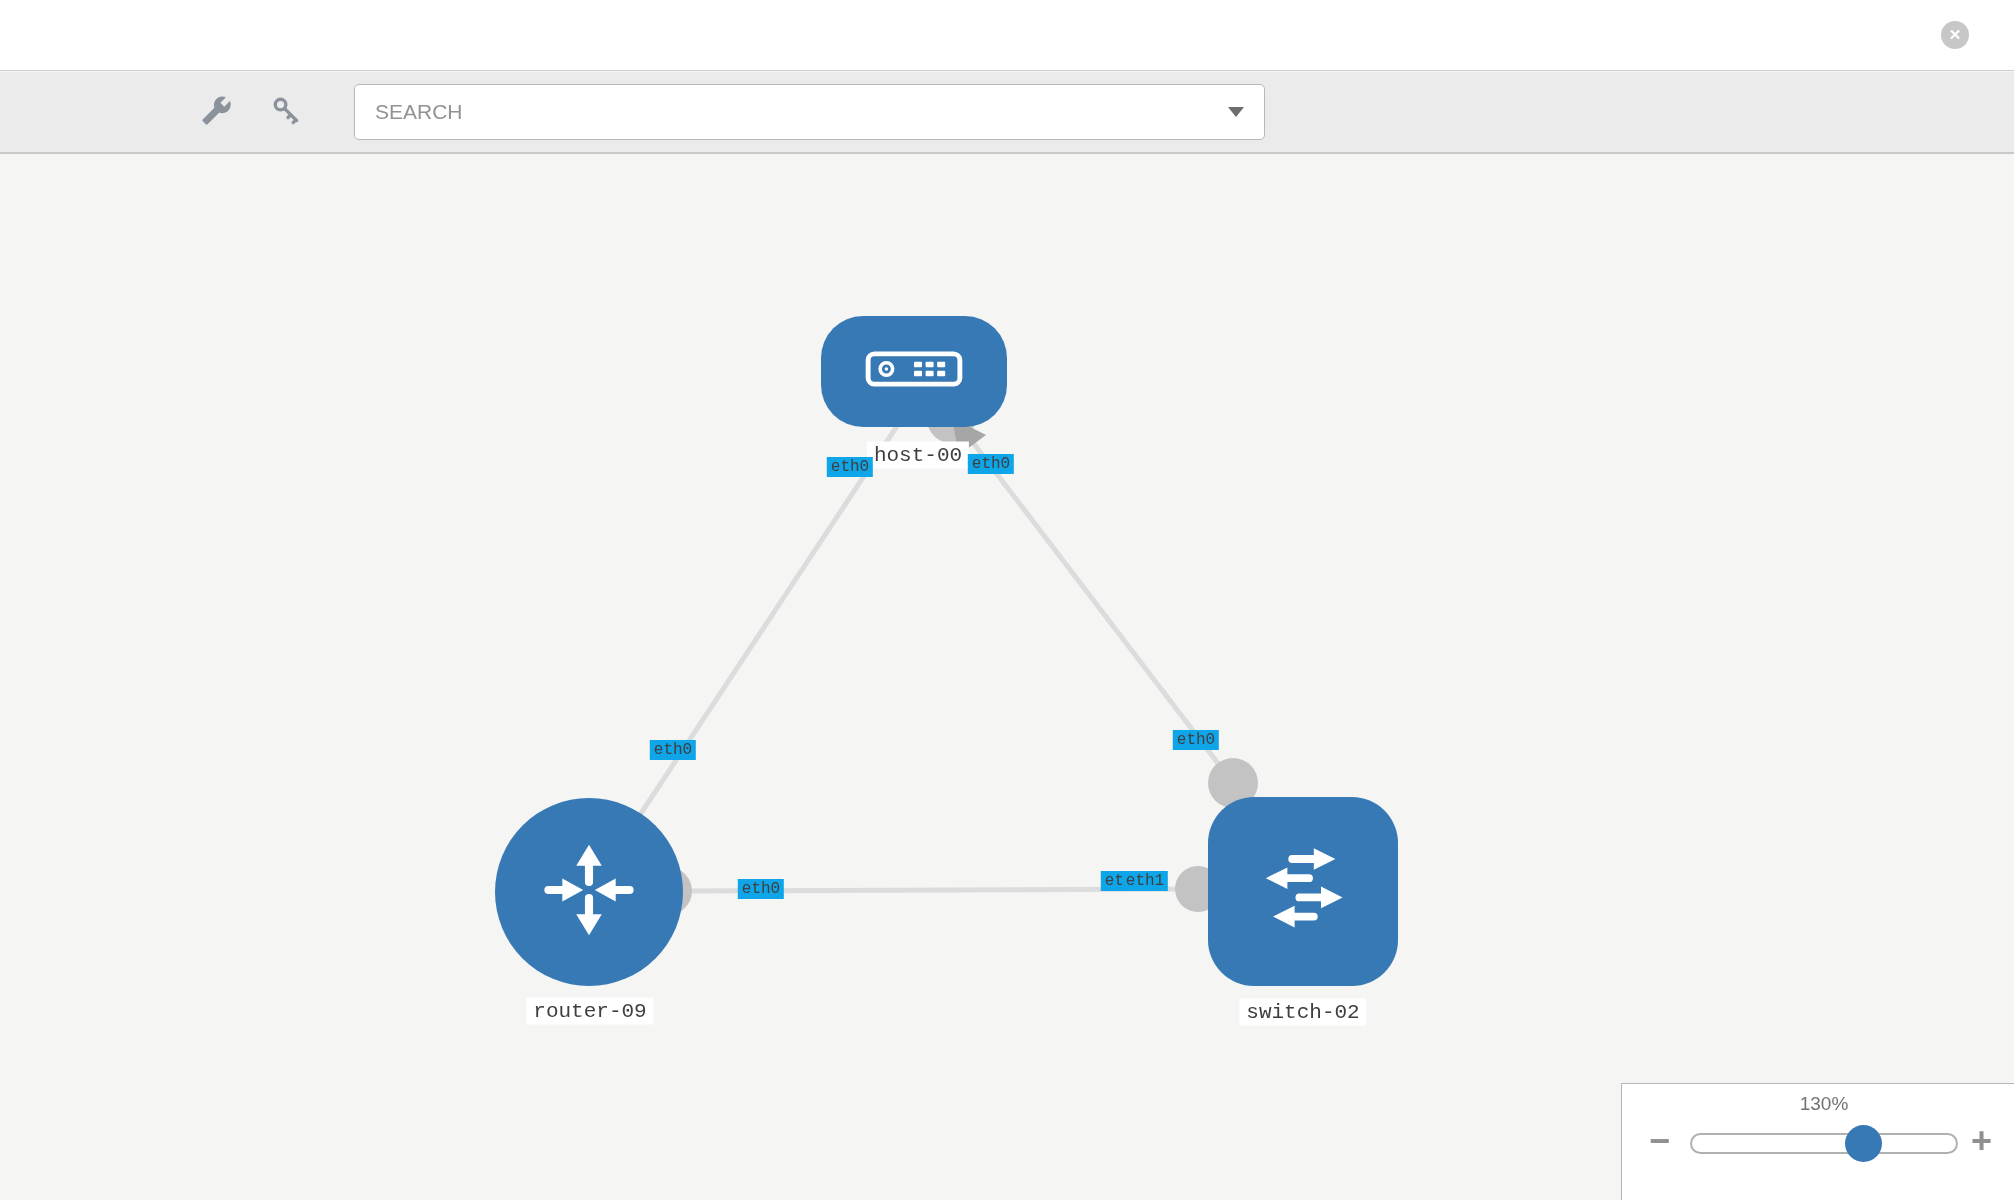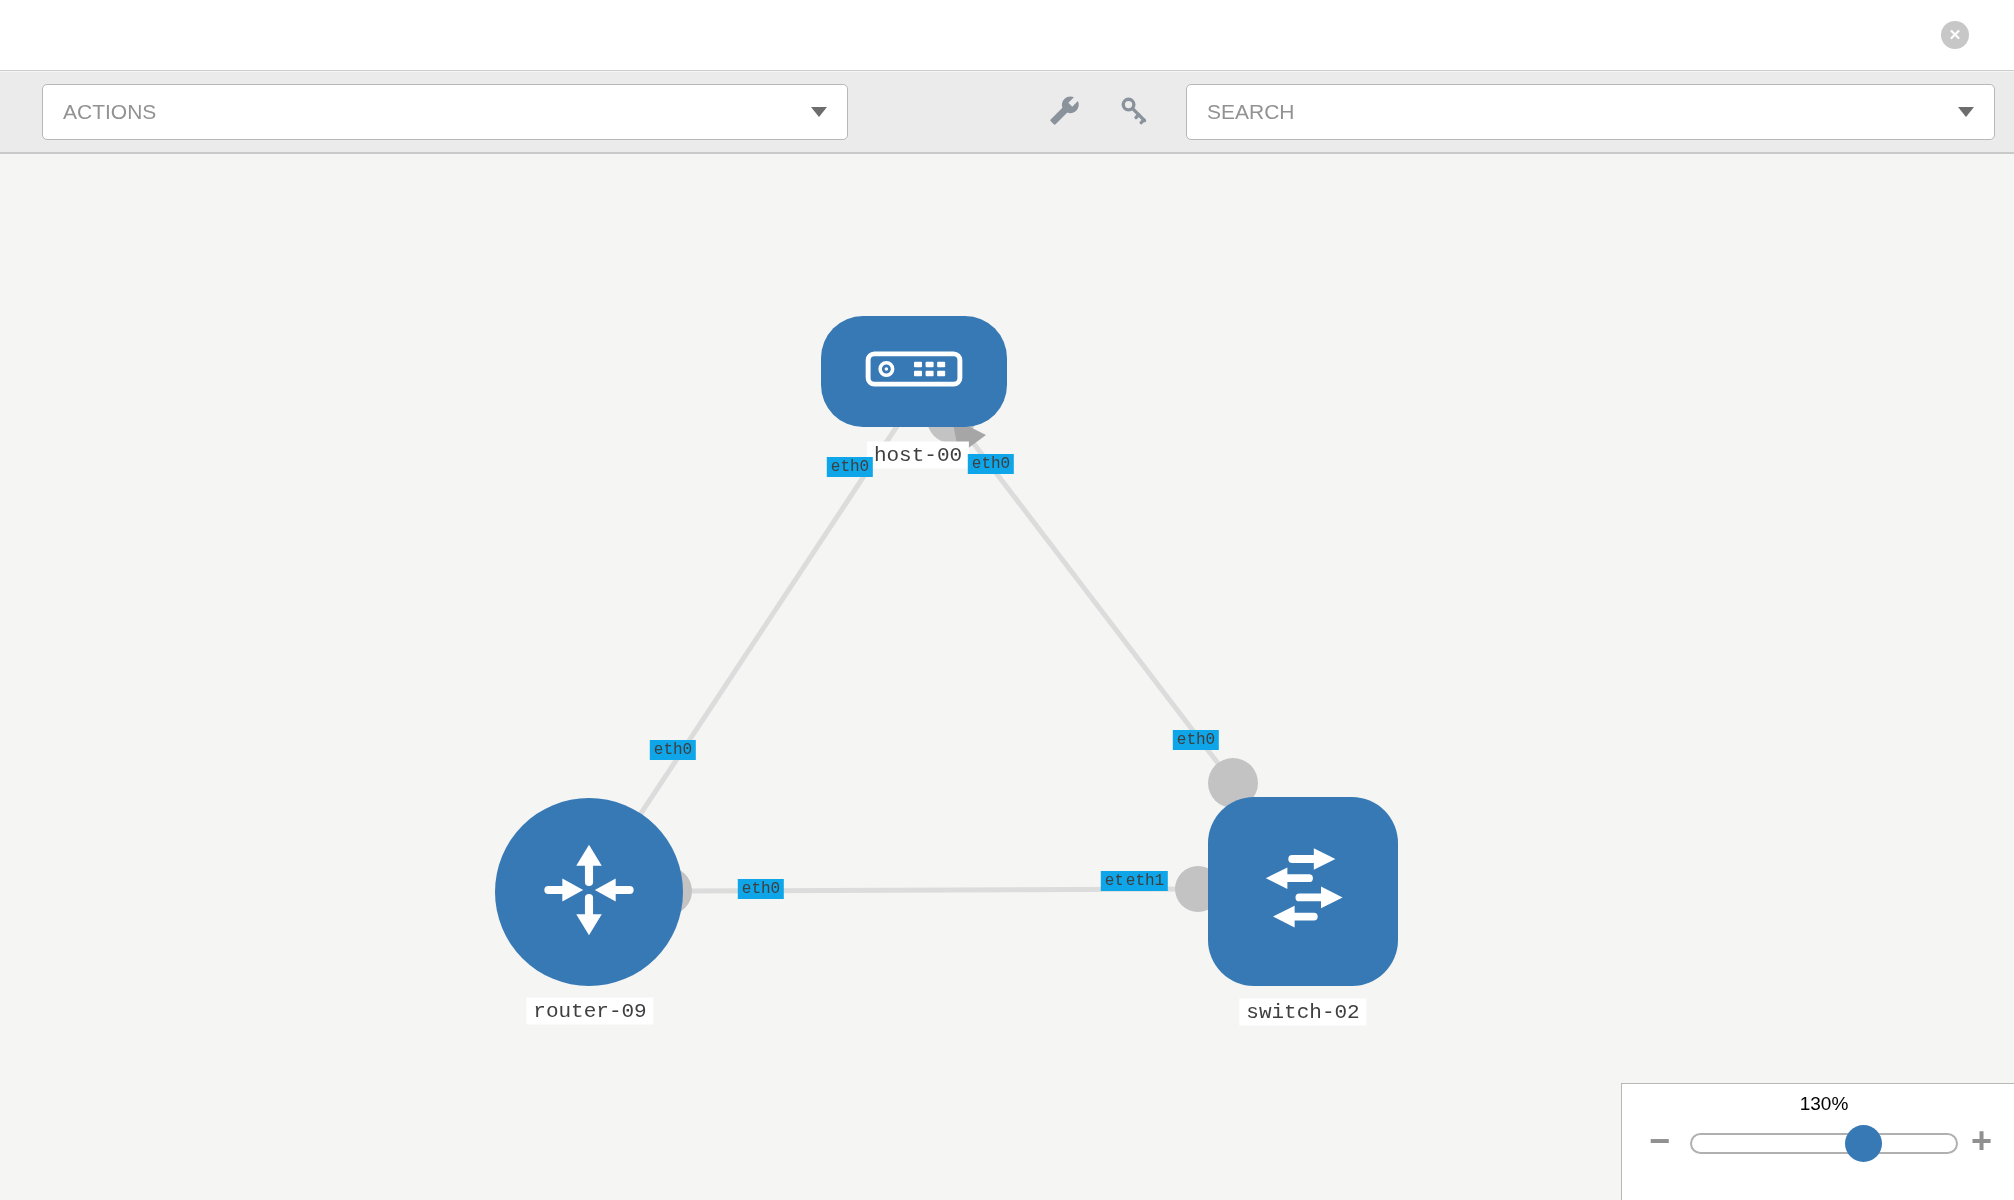--- a/index.html
+++ b/index.html
@@ -28,21 +28,21 @@
     position:absolute;left:0;top:72px;width:100%;height:82px;
     background:#ebebeb;border-bottom:2px solid #c9c9c9;box-sizing:border-box;
     display:flex;align-items:center;
   }
   .dd-box{
     height:56px;background:#ffffff;border:1px solid #b7b7b7;border-radius:5px;
     box-sizing:border-box;display:flex;align-items:center;justify-content:space-between;
     padding:0 20px;color:#929292;font-size:21px;cursor:pointer;
   }
   .dd-actions{margin-left:42px;width:806px;}
-  .dd-search{margin-left:36px;width:809px;}
+  .dd-search{margin-left:52px;width:911px;}
   .caret{
     width:0;height:0;border-left:8px solid transparent;border-right:8px solid transparent;
     border-top:10px solid #6d6d6d;
   }
   .tool-icon-btn{
     width:32px;height:32px;display:flex;align-items:center;justify-content:center;cursor:pointer;
   }
   .btn-wrench{margin-left:200px;}
   .btn-key{margin-left:38px;}
   
@@ -61,21 +61,21 @@
     position:absolute;transform:translate(-50%,-50%);
     background:#0ea5e9;color:#3f3f3f;font-size:16px;padding:1px 4px;white-space:nowrap;
   }
   
   .zoom-panel{
     position:absolute;right:0;bottom:0;width:393px;height:117px;background:#ffffff;
     border-left:1px solid #b7b7b7;border-top:1px solid #b7b7b7;box-sizing:border-box;
   }
   .zoom-value{
     position:absolute;left:68px;top:9px;width:268px;text-align:center;
-    font-size:19px;color:#000000;
+    font-size:19px;color:#737373;
   }
   .zoom-minus,.zoom-plus{
     position:absolute;top:39px;font-size:36px;font-weight:700;color:#909090;
     line-height:36px;cursor:pointer;user-select:none;
   }
   .zoom-minus{left:27px;}
   .zoom-plus{left:349px;}
   .zoom-track{
     position:absolute;left:68px;top:49px;width:268px;height:21px;border-radius:11px;
     background:#ffffff;border:2px solid #b0b0b0;box-sizing:border-box;cursor:pointer;
@@ -87,24 +87,20 @@
 </head>
 <body>
 
 <div class="header">
   <div class="close-btn">
     <span>✕</span>
   </div>
 </div>
 
 <div class="toolbar">
-  <div class="dd-box dd-actions">
-    <span>ACTIONS</span>
-    <span class="caret"></span>
-  </div>
 
   <div class="tool-icon-btn btn-wrench">
     <span>
       <svg width="31" height="31" viewBox="0 0 24 24">
           <g transform="translate(24,0) scale(-1,1)">
             <path fill="#8a929b" d="M22.7 19l-9.1-9.1c.9-2.3.4-5-1.5-6.9-2-2-5-2.4-7.4-1.3L9 6 6 9 1.6 4.7C.4 7.1.9 10.1 2.9 12.1c1.9 1.9 4.6 2.4 6.9 1.5l9.1 9.1c.4.4 1 .4 1.4 0l2.3-2.3c.5-.4.5-1.1.1-1.4z"></path>
           </g>
         </svg>
     </span>
   </div>

